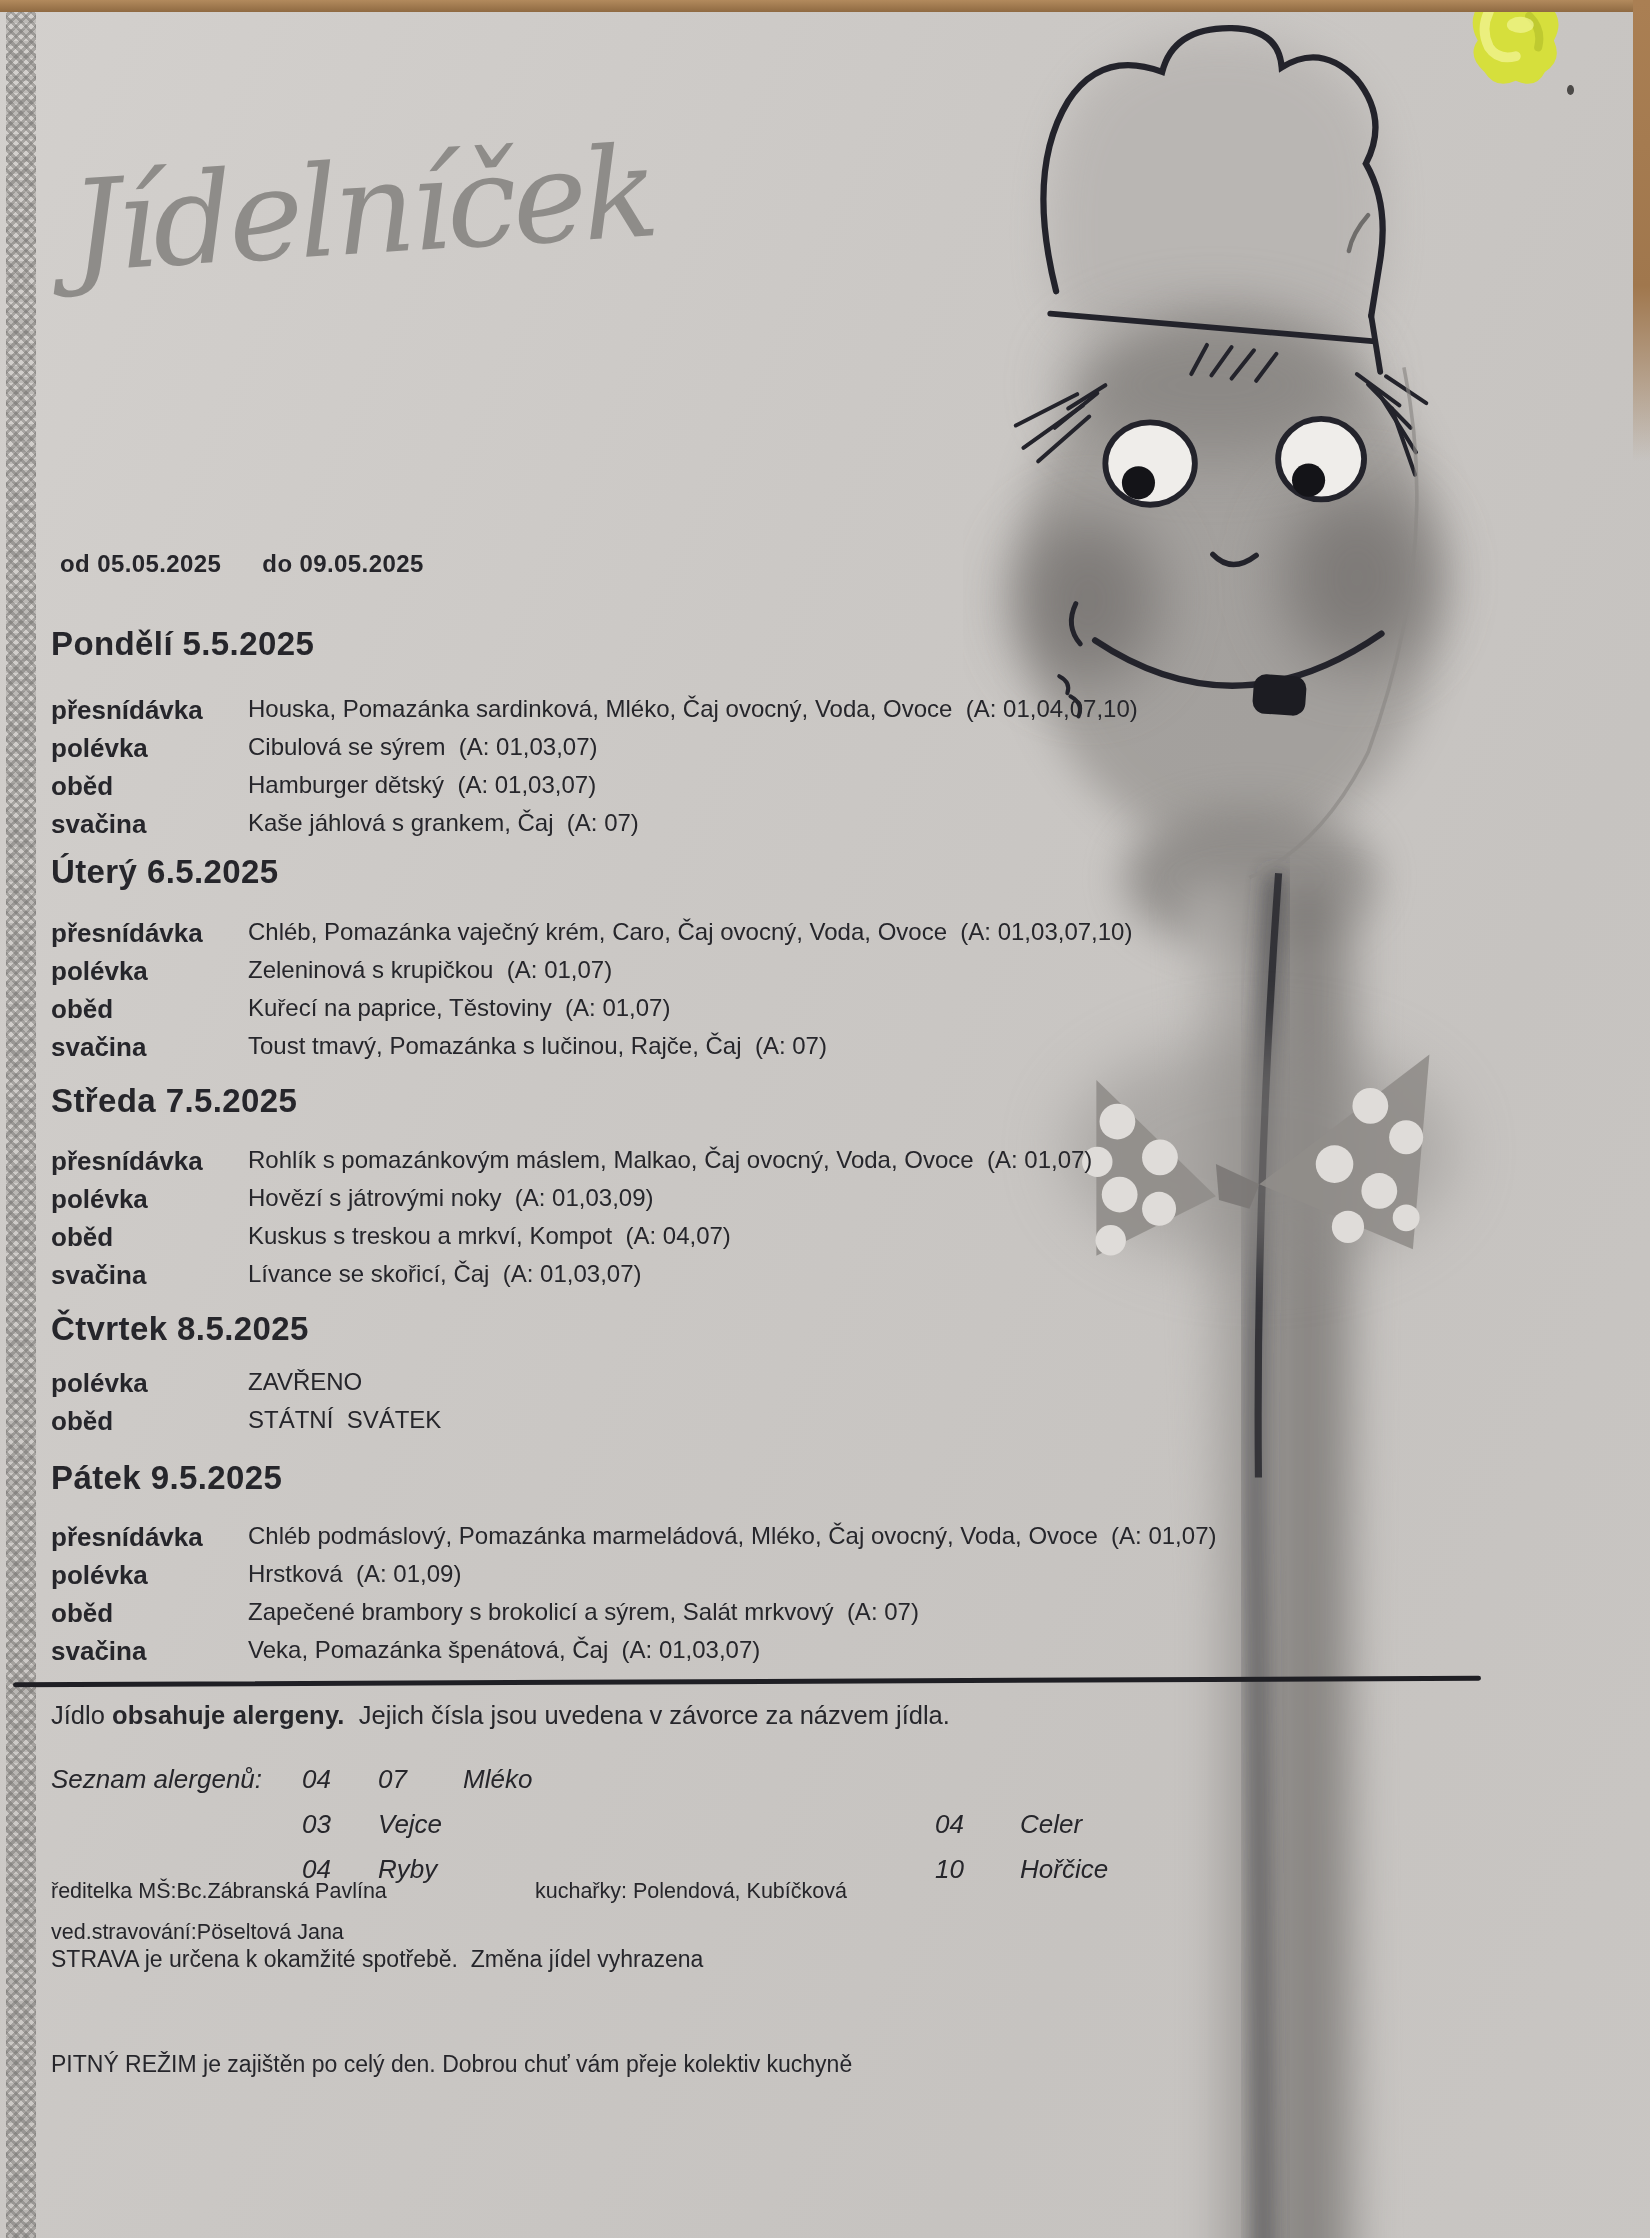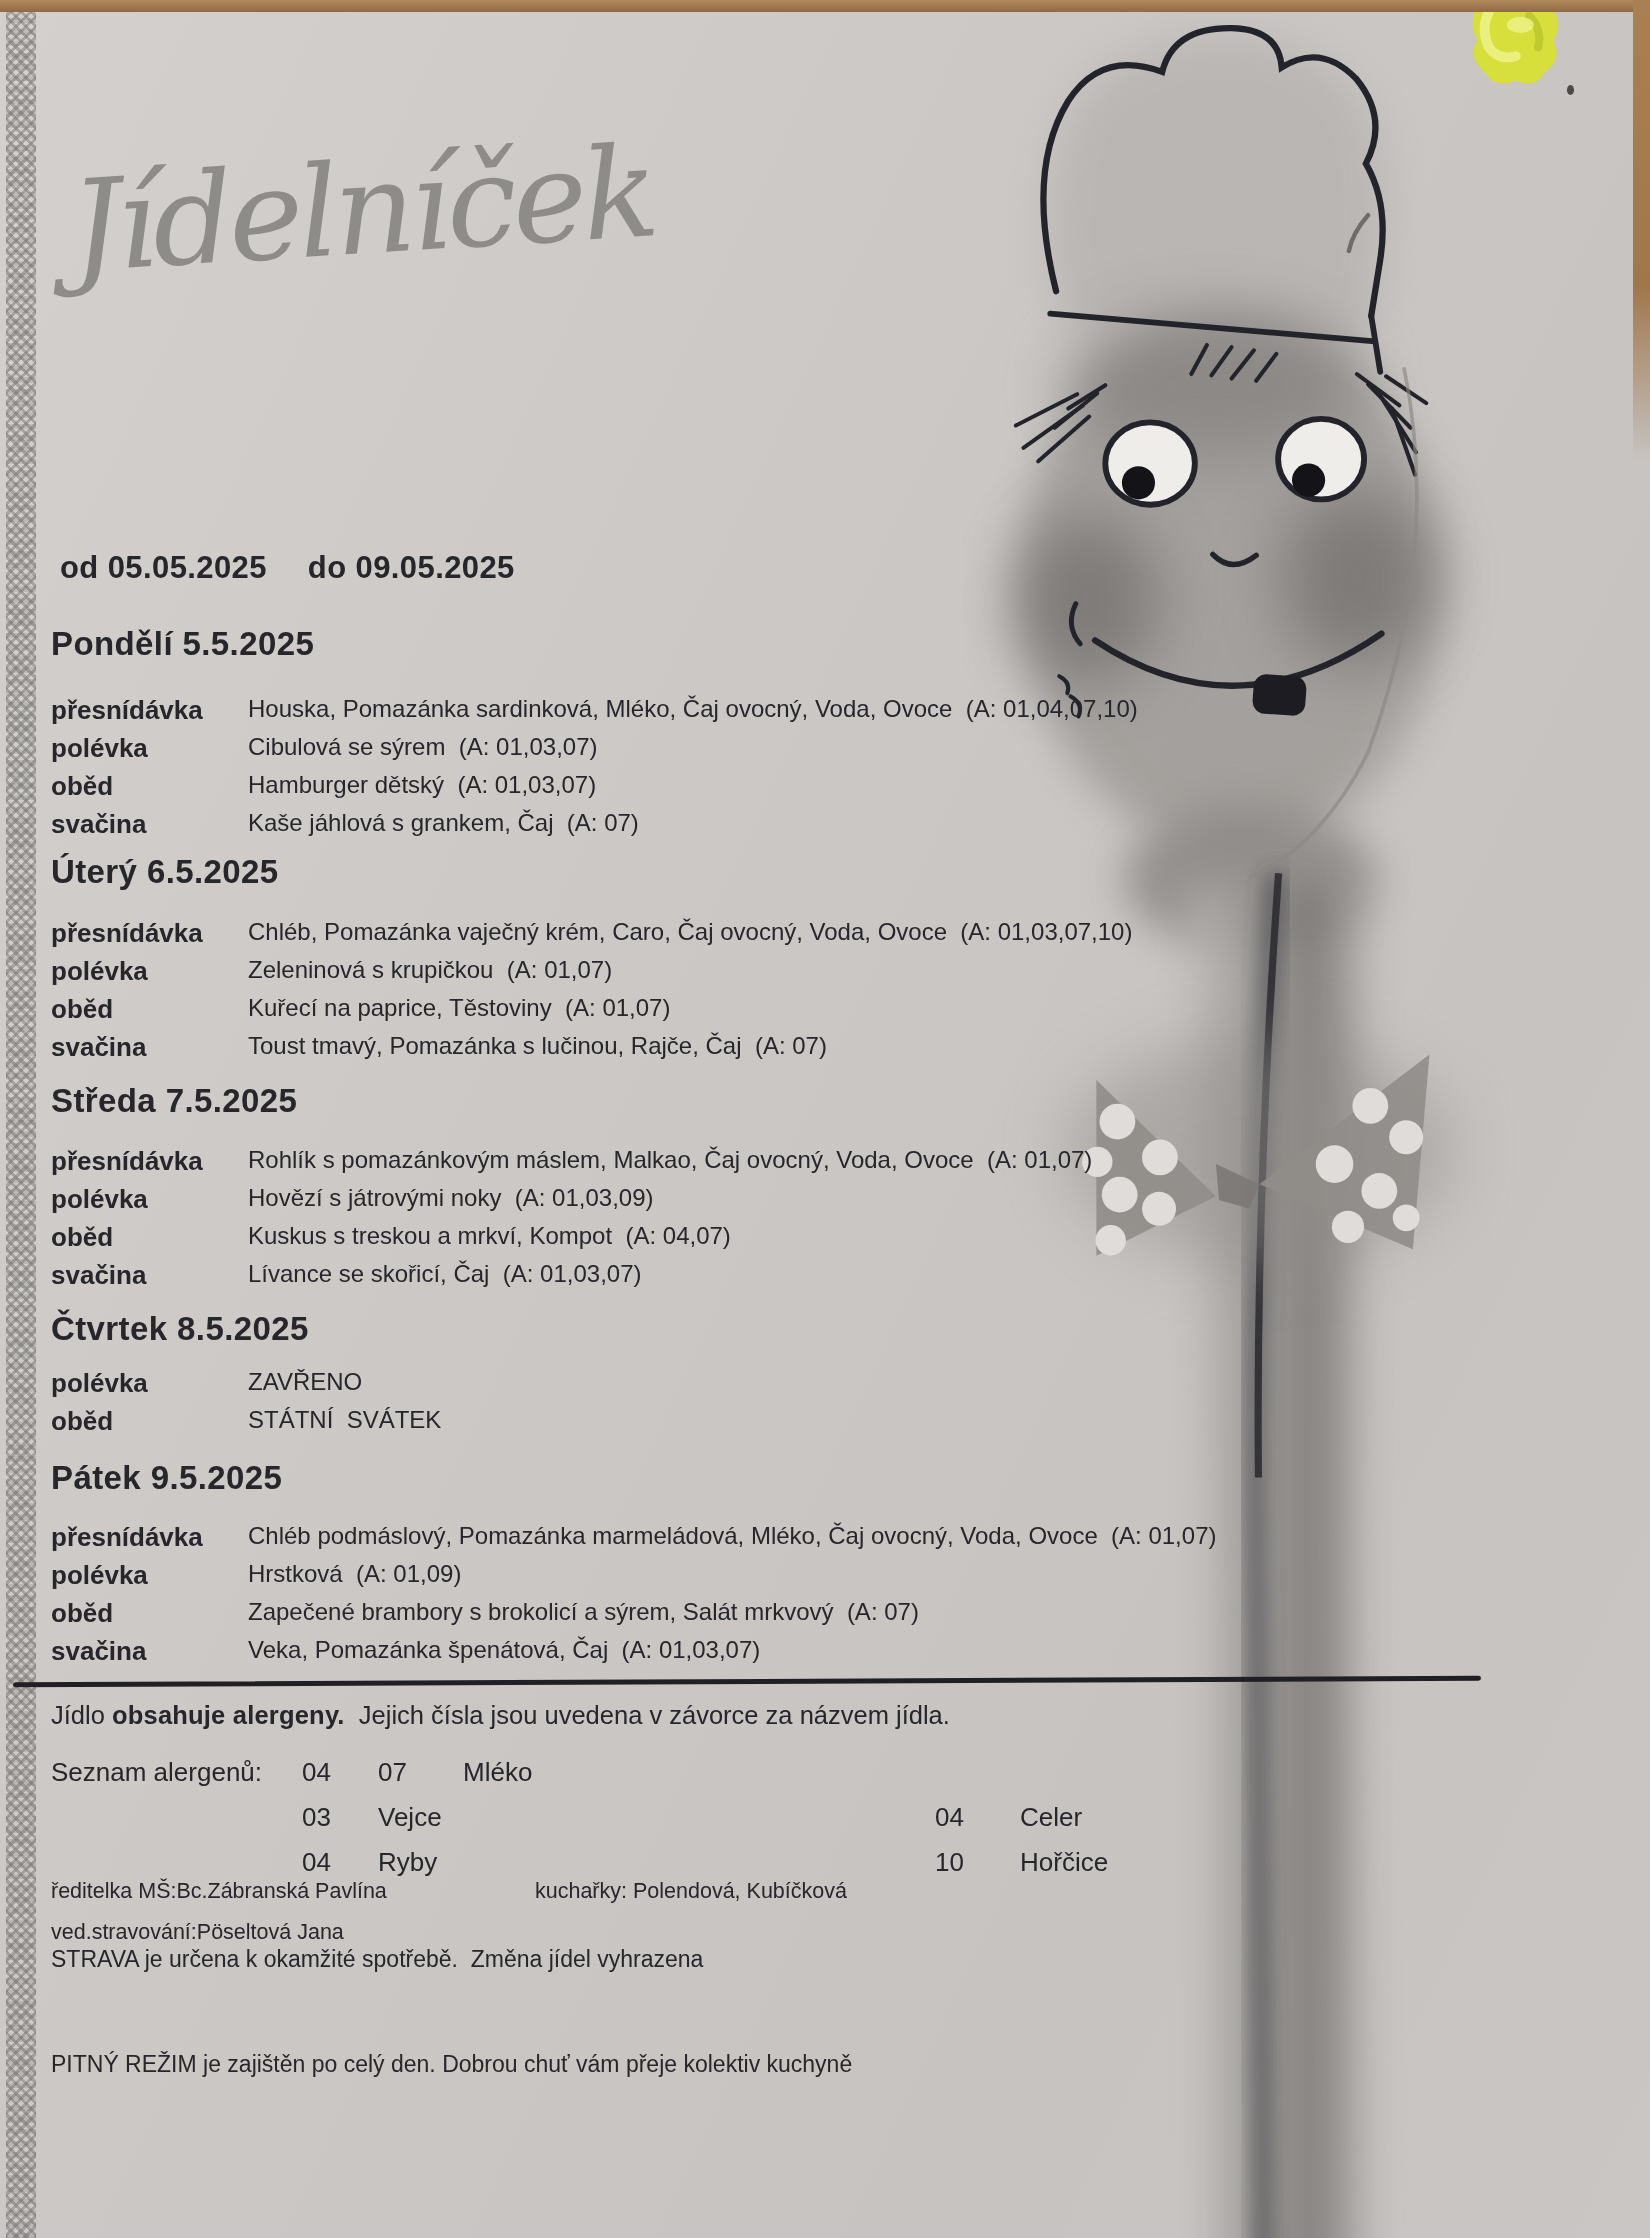--- a/index.html
+++ b/index.html
@@ -22,33 +22,33 @@
   }
   .lace-left{position:absolute;left:6.3px;top:10.7px;bottom:27px;width:29.6px;z-index:1;opacity:.95;}
   
   .title{
     position:absolute;left:67px;top:165px;z-index:3;
     font-family:"DejaVu Serif",serif;font-style:italic;font-weight:400;
     font-size:126px;line-height:1;color:#8e8c89;letter-spacing:-4.5px;
     transform:rotate(-3.5deg);transform-origin:left top;
   }
   .content{position:absolute;left:0;top:0;width:100%;height:100%;z-index:3;}
-  .daterange{position:absolute;left:60px;top:550px;font-size:31px;font-weight:bold;letter-spacing:0.4px;}
+  .daterange{position:absolute;left:60px;top:550px;font-size:24px;font-weight:bold;letter-spacing:0.4px;}
   .daterange .gap{display:inline-block;width:41px;}
   .day-header{position:absolute;left:51px;font-size:33px;font-weight:bold;letter-spacing:0.4px;text-align:right;}
   .rows{position:absolute;left:51px;}
   .menu-row{display:flex;height:38px;align-items:flex-start;}
   .menu-row .lbl{width:197px;font-weight:bold;font-size:26px;flex:0 0 auto;}
   .menu-row .val{font-size:24px;white-space:pre;}
   .divider{position:absolute;left:13.4px;top:1679px;width:1468px;height:4.9px;
     background:#1f1f24;border-radius:2.7px;transform:rotate(-0.25deg);z-index:3;}
   .allergen-note{position:absolute;left:51px;top:1701px;font-size:25.5px;white-space:pre;}
   .allergen-note b{letter-spacing:0.2px;}
   .allergen-table{position:absolute;left:51px;top:1750px;font-size:26px;}
-  .al-row{display:flex;height:45px;align-items:center;}
+  .al-row{display:flex;height:45px;align-items:flex-end;font-style:italic;}
   .al-row .al-label{width:251px;flex:0 0 auto;}
   .al-row .al-code{width:76px;flex:0 0 auto;}
   .al-row .al-name{width:557px;flex:0 0 auto;}
   .al-row .al-code2{width:85px;flex:0 0 auto;}
   .notes{position:absolute;left:51px;top:1872px;font-size:23px;line-height:35px;white-space:pre;}
   .signatures{position:absolute;left:51px;top:1879px;font-size:21.5px;}
   .sig-row1{display:flex;}
   .sig-row1 .sig-director{width:484px;flex:0 0 auto;}
   .sig-row2{margin-top:16px;}
   .illustration{position:absolute;left:963px;top:0;width:688px;height:2347px;z-index:2;}

